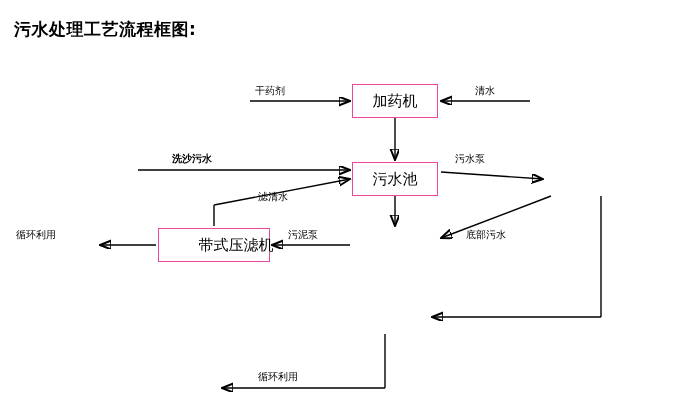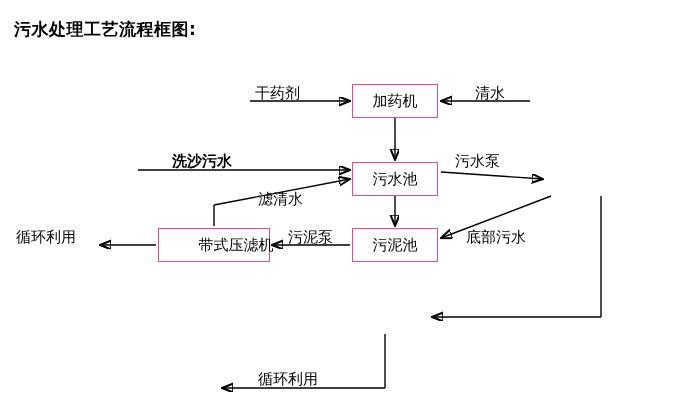--- a/index.html
+++ b/index.html
@@ -36,21 +36,21 @@
     background: #ffffff;
     display: flex;
     align-items: center;
     justify-content: center;
     font-size: 15px;
     white-space: nowrap;
     box-sizing: border-box;
   }
   .edge-label {
     position: absolute;
-    font-size: 15px;
+    font-size: 10px;
     white-space: nowrap;
     background: transparent;
   }
   svg.wires {
     position: absolute;
     left: 0; top: 0;
     width: 700px;
     height: 420px;
     pointer-events: none;
   }
@@ -104,23 +104,20 @@
 
   <div class="node" style="left:352px; top:84px; width:86px; height:34px;">
     <span>加药机</span>
   </div>
 
   <div class="node" style="left:352px; top:162px; width:86px; height:34px;">
     <span>污水池</span>
   </div>
 
 
-  <div class="node" style="left:352px; top:228px; width:86px; height:34px;">
-    <span>污泥池</span>
-  </div>
 
   <div class="node" style="left:158px; top:228px; width:112px; height:34px;padding-left:44px;">
     <span>带式压滤机</span>
   </div>
 
 
   <div class="edge-label" style="left:255px; top:84px;">干药剂</div>
   <div class="edge-label" style="left:475px; top:84px;">清水</div>
   <div class="edge-label" style="left:172px; top:152px;font-weight:bold;">洗沙污水</div>
   <div class="edge-label" style="left:455px; top:152px;">污水泵</div>

